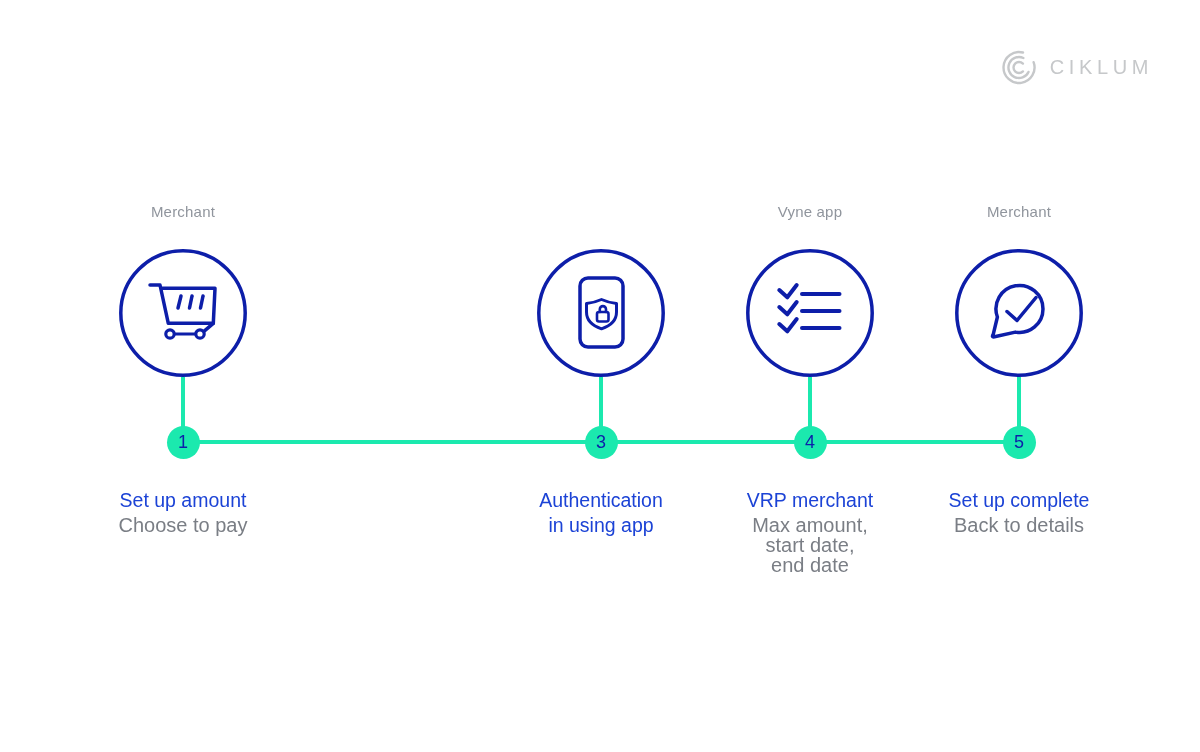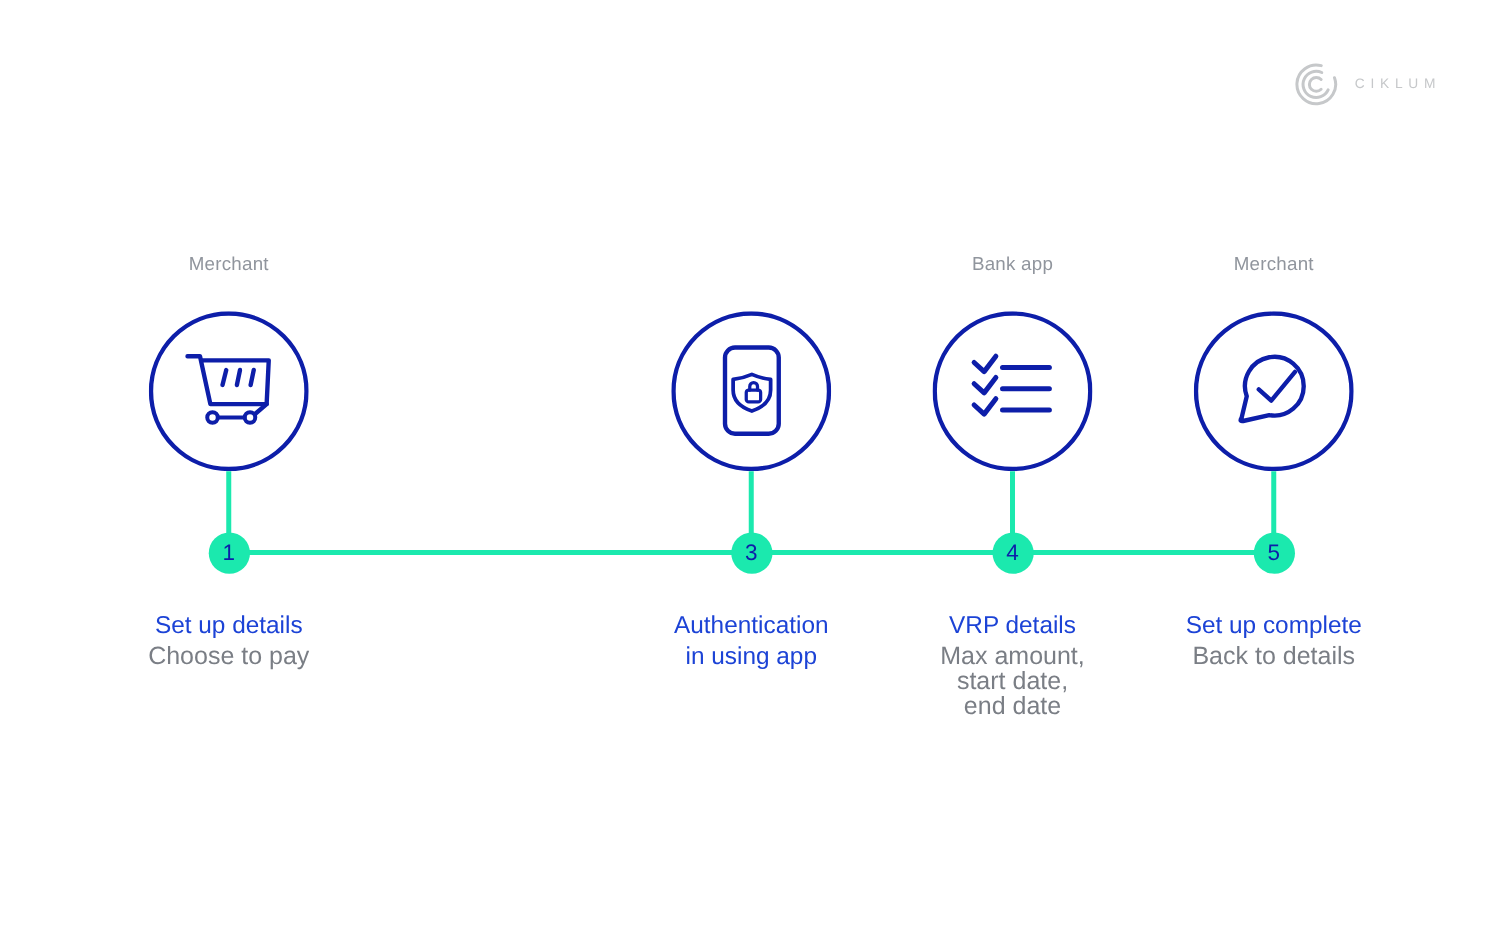--- a/index.html
+++ b/index.html
@@ -10,21 +10,21 @@
   html,body{margin:0;padding:0;}
   body{
     width:1200px;height:752px;background:var(--white);
     font-family:"Liberation Sans", sans-serif;position:relative;overflow:hidden;
   }
   .stage{position:absolute;inset:0;}
 
   .logo{position:absolute;top:49px;right:47px;display:flex;align-items:center;gap:13px;}
   .logo-mark{display:block;}
   .logo-mark path{fill:none;stroke:var(--logo-gray);stroke-width:2.4;stroke-linecap:round;}
-  .logo-text{font-size:11px;letter-spacing:4.6px;color:var(--logo-gray);font-weight:500;}
+  .logo-text{font-size:20px;letter-spacing:4.6px;color:var(--logo-gray);font-weight:500;}
 
   .hline{position:absolute;top:440.4px;left:183px;width:836px;height:3.4px;
          background:var(--green);border-radius:2px;}
 
   .step{position:absolute;top:0;width:210px;height:752px;}
   .actor{position:absolute;top:203px;left:0;width:100%;text-align:center;
          font-size:15px;letter-spacing:.2px;color:var(--actor-gray);}
   .ring{position:absolute;top:249px;left:41px;width:128px;height:128px;}
   .stub{position:absolute;top:377px;left:103.3px;width:3.4px;height:65px;background:var(--green);}
   .dot{position:absolute;top:426px;left:88.5px;width:33px;height:33px;border-radius:50%;
@@ -73,21 +73,21 @@
         <circle class="sw32" cx="51" cy="85" r="4.2"></circle>
         <circle class="sw32" cx="81" cy="85" r="4.2"></circle>
         <path class="sw32" d="M55.5 85 H76.5"></path>
       </svg>
     </div>
     <div class="stub"></div>
     <div class="dot">
       <span>1</span>
     </div>
     <div class="texts">
-      <div class="title">Set up details</div>
+      <div class="title">Set up amount</div>
       <div class="subtitle">Choose to pay</div>
     </div>
   </div>
 
 
   <div class="step" style="left:496px">
     <div class="actor"></div>
     <div class="ring">
       <svg class="icon" viewBox="0 0 128 128">
         <circle cx="64" cy="64" r="62.2"></circle>
@@ -102,38 +102,38 @@
       <span>3</span>
     </div>
     <div class="texts">
       <div class="title">Authentication
 in using app</div>
       <div class="subtitle"></div>
     </div>
   </div>
 
   <div class="step" style="left:705px">
-    <div class="actor">Bank app</div>
+    <div class="actor">Vyne app</div>
     <div class="ring">
       <svg class="icon" viewBox="0 0 128 128">
         <circle cx="64" cy="64" r="62.2"></circle>
         <path class="sw4" d="M33.3 41 L41.3 48.3 L50.7 36"></path>
         <path class="sw4" d="M56 45 H93.5"></path>
         <path class="sw4" d="M33.3 58 L41.3 65.3 L50.7 53"></path>
         <path class="sw4" d="M56 62 H93.5"></path>
         <path class="sw4" d="M33.3 75 L41.3 82.3 L50.7 70"></path>
         <path class="sw4" d="M56 79 H93.5"></path>
       </svg>
     </div>
     <div class="stub"></div>
     <div class="dot">
       <span>4</span>
     </div>
     <div class="texts">
-      <div class="title">VRP details</div>
+      <div class="title">VRP merchant</div>
       <div class="subtitle">Max amount,
 start date,
 end date</div>
     </div>
   </div>
 
   <div class="step" style="left:914px">
     <div class="actor">Merchant</div>
     <div class="ring">
       <svg class="icon" viewBox="0 0 128 128">

